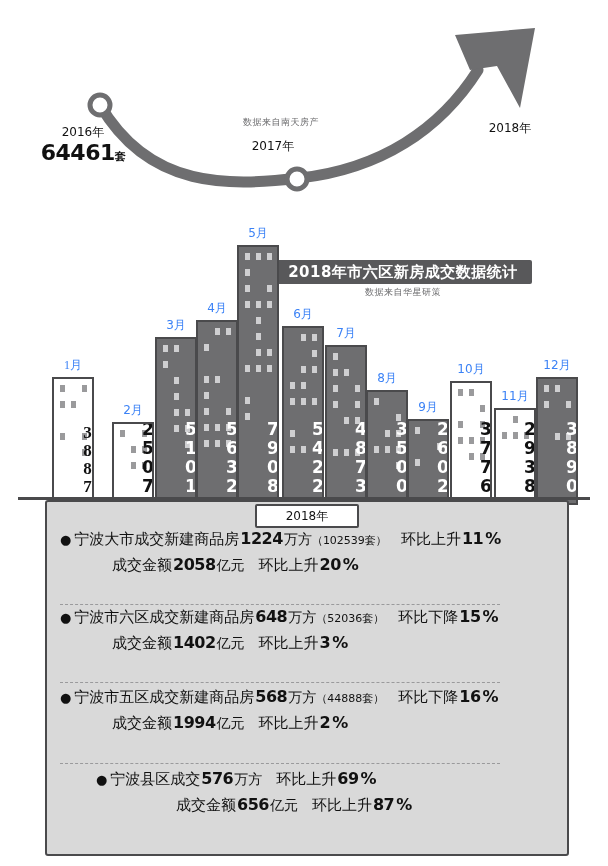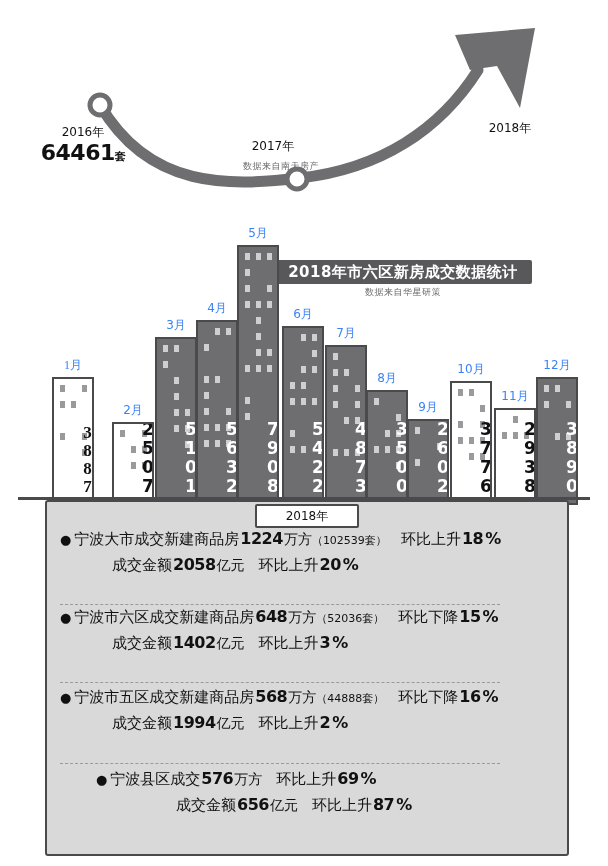--- a/index.html
+++ b/index.html
@@ -19,21 +19,21 @@
   .title-banner{
     position:absolute;left:181px;top:90px;width:200px;height:24px;
     background:#58585a;border-radius:2px;
     display:flex;align-items:center;justify-content:center;
   }
   .title-banner .t{
     color:#fff;font-size:15px;font-weight:bold;letter-spacing:1px;
   }
   .title-sub{
     position:absolute;left:181px;top:116px;width:200px;
-    text-align:center;font-size:9px;color:#6b6b6d;letter-spacing:.5px;margin-top:44px;
+    text-align:center;font-size:9px;color:#6b6b6d;letter-spacing:.5px;
   }
 
   .node-label{position:absolute;text-align:center;line-height:1.15;}
   .node-label .yr{font-size:12px;color:#111;font-weight:normal;}
   .node-label .big{font-size:22px;font-weight:bold;letter-spacing:-0.5px;}
   .node-label .big .unit{font-size:11px;font-weight:bold;}
 
   #node-2016{left:28px;top:126px;width:110px;}
   #node-2017{left:218px;top:140px;width:110px;}
   #node-2018{left:440px;top:122px;width:140px;}
@@ -360,21 +360,21 @@
   <div class="rows" id="rows">
       <div class="blk" style="position: absolute; top: 0px; left: 0px;">
         <div class="line">
           <span class="dot">●</span>
           <span class="txt">宁波大市成交新建商品房</span>
           <span class="num">1224</span>
           <span class="unit">万方</span>
           <span class="paren">（102539套）</span>
           <span class="gap"></span>
           <span class="txt">环比上升</span>
-          <span class="num">18</span>
+          <span class="num">11</span>
           <span class="num">%</span>
         </div>
         <div class="line ind" style="margin-top: 8px;">
           <span class="txt">成交金额</span>
           <span class="num">2058</span>
           <span class="unit">亿元</span>
           <span class="gap"></span>
           <span class="txt">环比上升</span>
           <span class="num">20</span>
           <span class="num">%</span>

